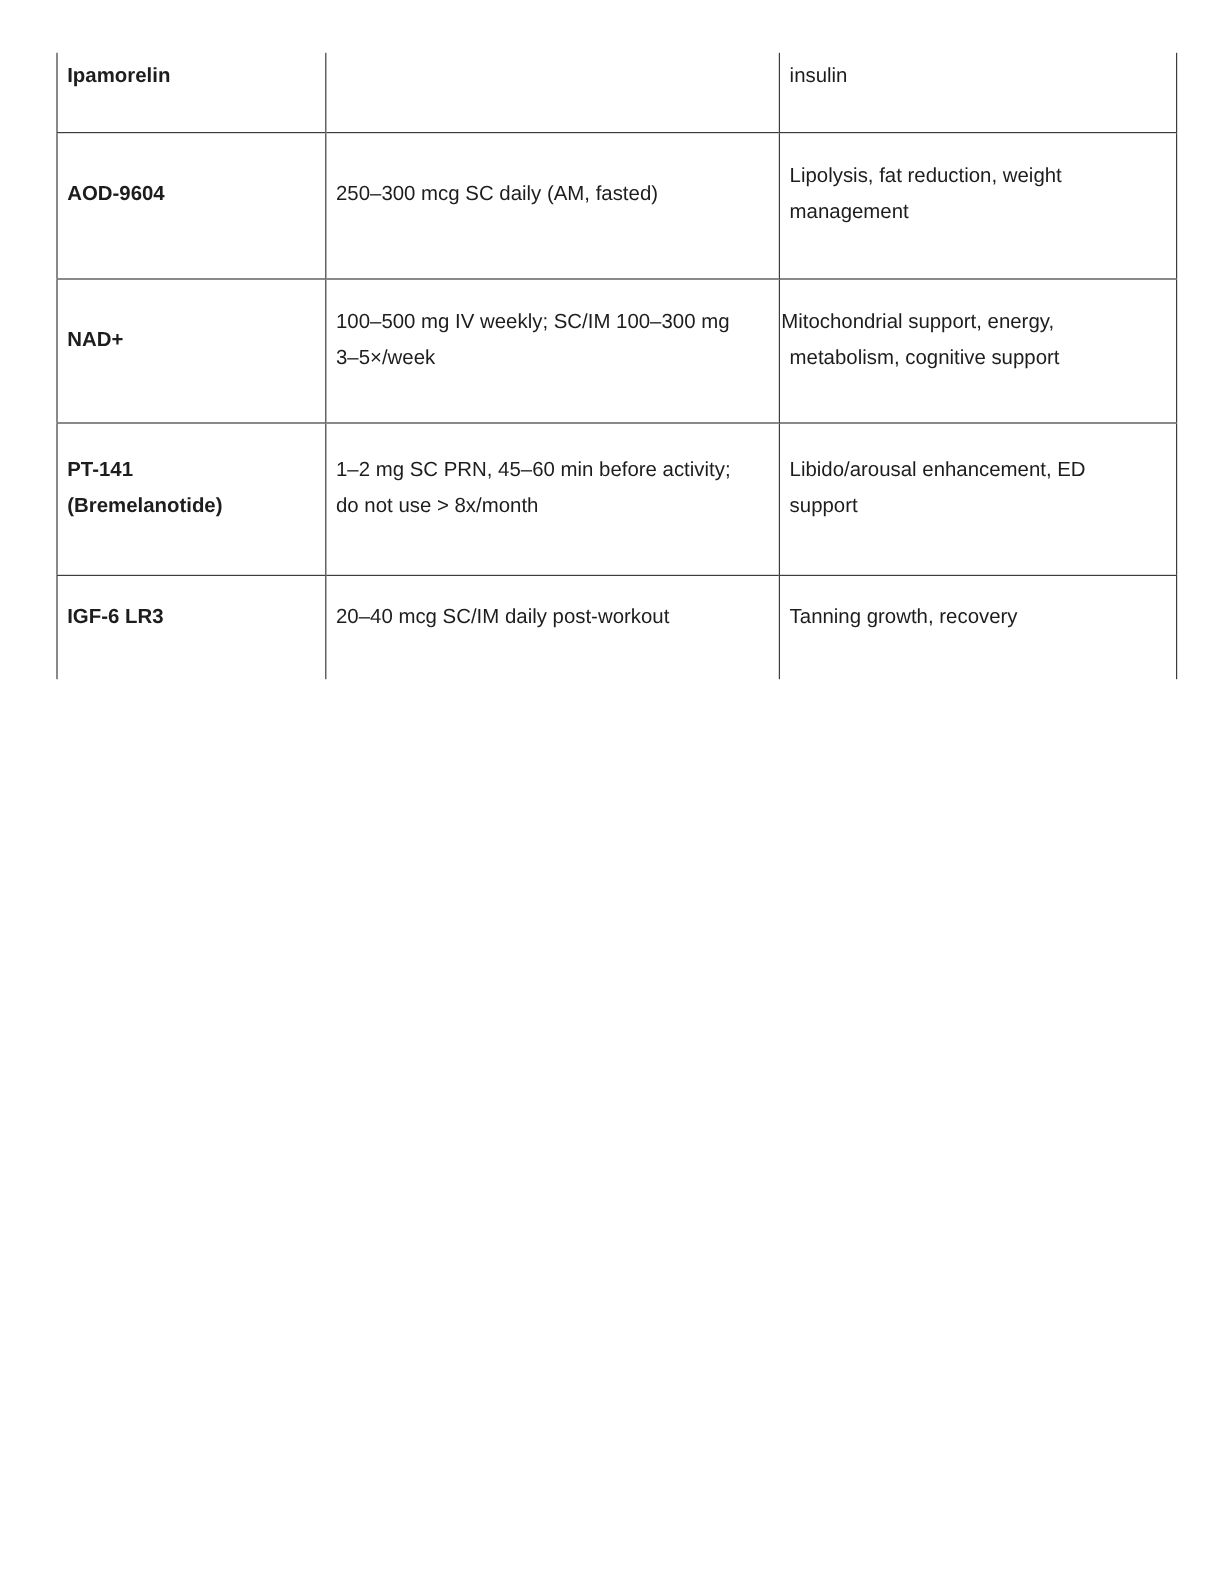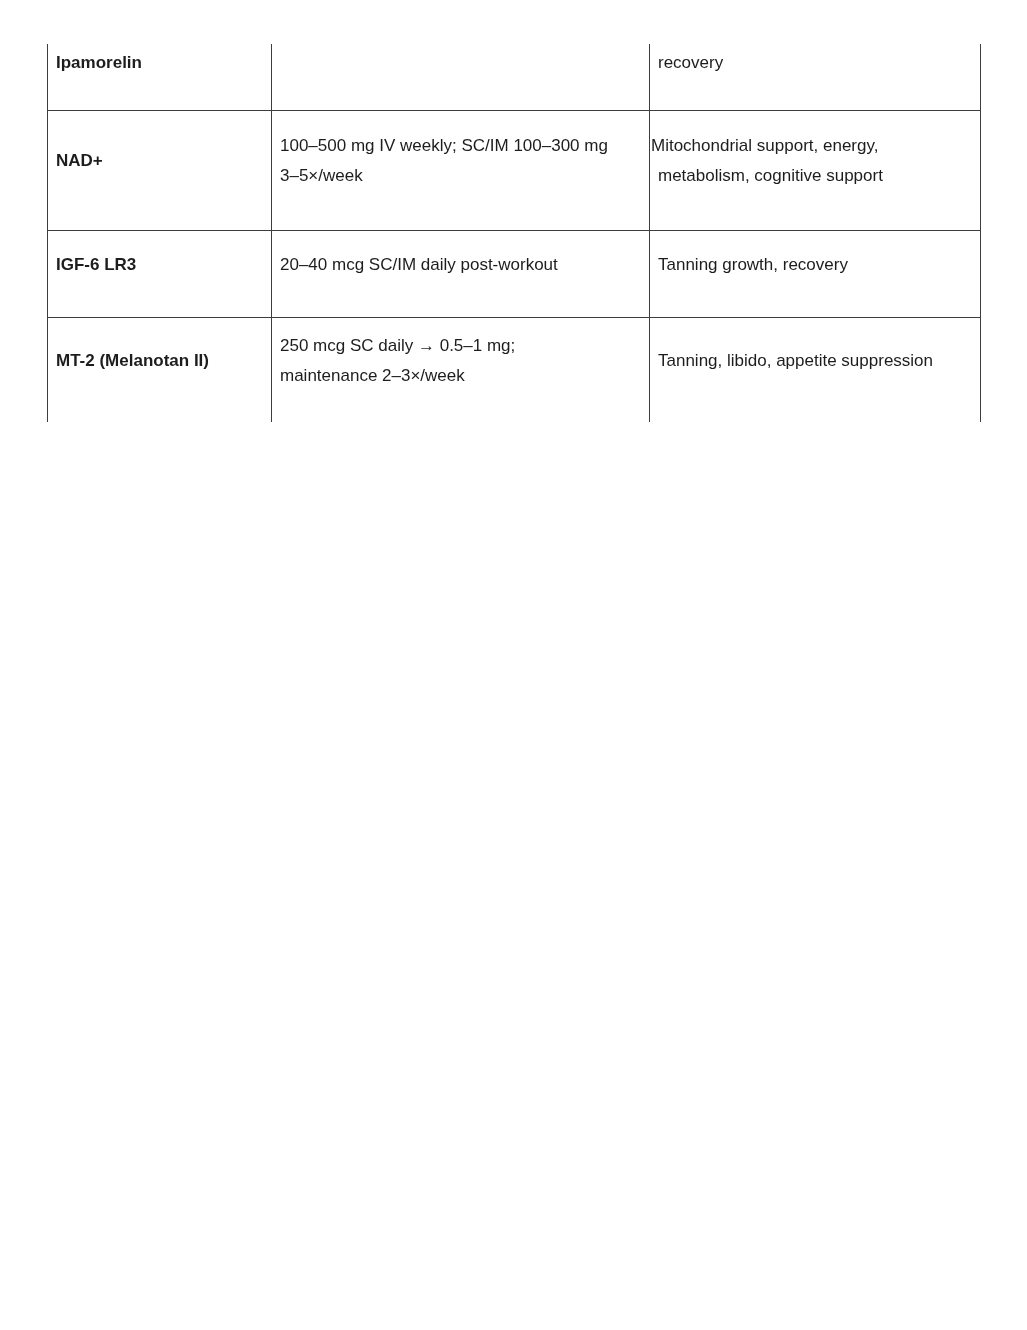--- a/index.html
+++ b/index.html
@@ -52,35 +52,43 @@
   <table class="peptide-table">
     <colgroup>
       <col style="width:224px">
       <col style="width:378px">
       <col style="width:331px">
     </colgroup>
     <tbody>
       <tr class="row-cut-top" style="height:66px">
         <td class="cell-name">Ipamorelin</td>
         <td class="cell-dose"></td>
-        <td class="cell-benefit">recovery</td>
+        <td class="cell-benefit">insulin</td>
+      </tr>
+      <tr style="height:122px">
+        <td class="cell-name">AOD-9604</td>
+        <td class="cell-dose">250–300 mcg SC daily (AM, fasted)</td>
+        <td class="cell-benefit">Lipolysis, fat reduction, weight
+management</td>
       </tr>
       <tr style="height:120px">
         <td class="cell-name">NAD+</td>
         <td class="cell-dose">100–500 mg IV weekly; SC/IM 100–300 mg
 3–5×/week</td>
         <td class="cell-benefit nudge">Mitochondrial support, energy,
 metabolism, cognitive support</td>
       </tr>
+      <tr style="height:127px">
+        <td class="cell-name">PT-141
+(Bremelanotide)</td>
+        <td class="cell-dose">1–2 mg SC PRN, 45–60 min before activity;
+do not use &gt; 8x/month</td>
+        <td class="cell-benefit">Libido/arousal enhancement, ED
+support</td>
+      </tr>
       <tr style="height:87px">
         <td class="cell-name">IGF-6 LR3</td>
         <td class="cell-dose">20–40 mcg SC/IM daily post-workout</td>
         <td class="cell-benefit">Tanning growth, recovery</td>
-      </tr>
-      <tr style="height:105px">
-        <td class="cell-name">MT-2 (Melanotan II)</td>
-        <td class="cell-dose">250 mcg SC daily → 0.5–1 mg;
-maintenance 2–3×/week</td>
-        <td class="cell-benefit">Tanning, libido, appetite suppression</td>
       </tr>
     </tbody>
   </table>
 </div>
 
 </body></html>

